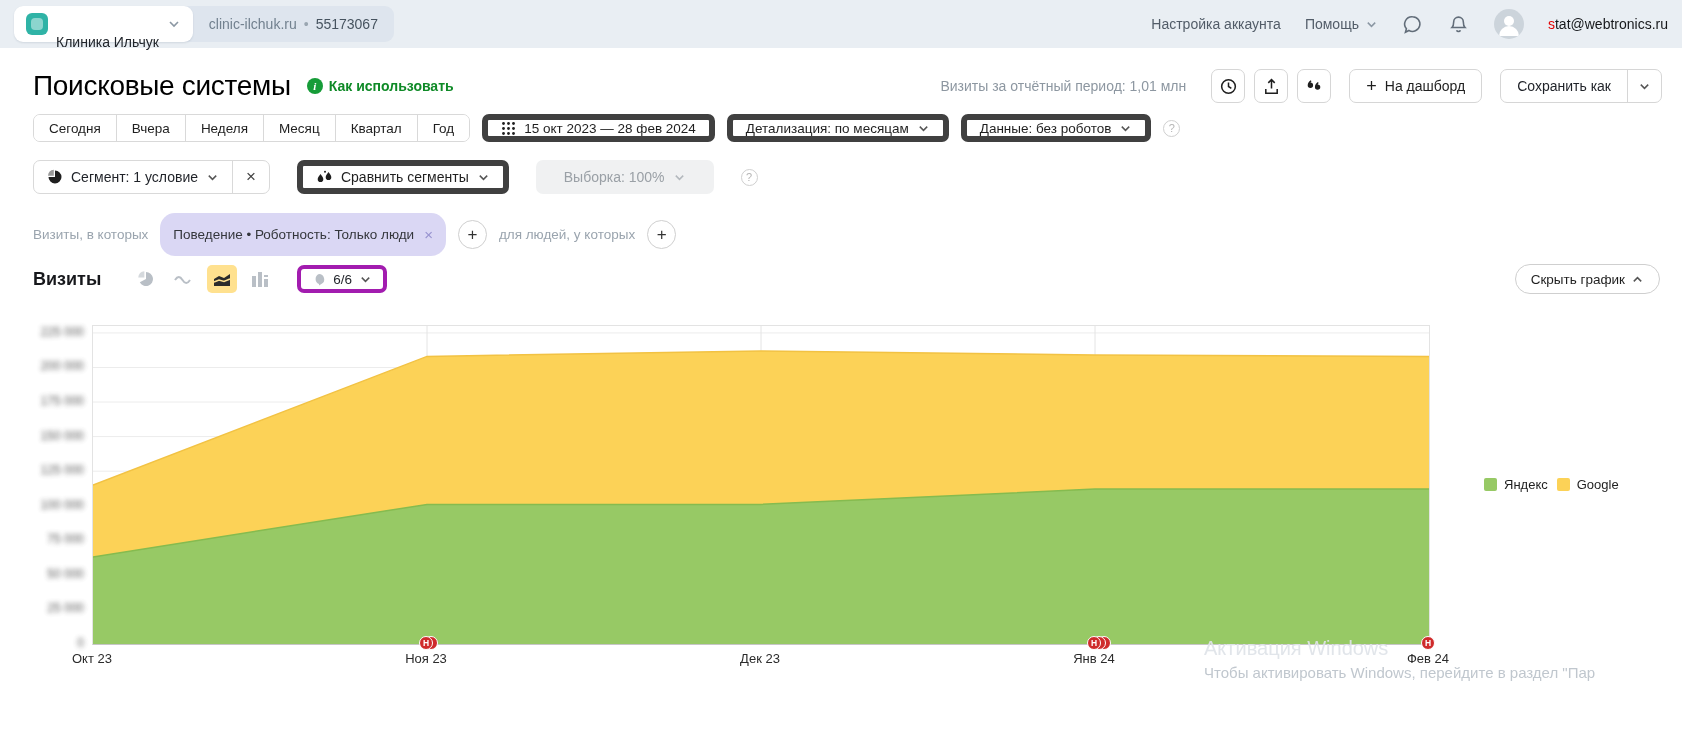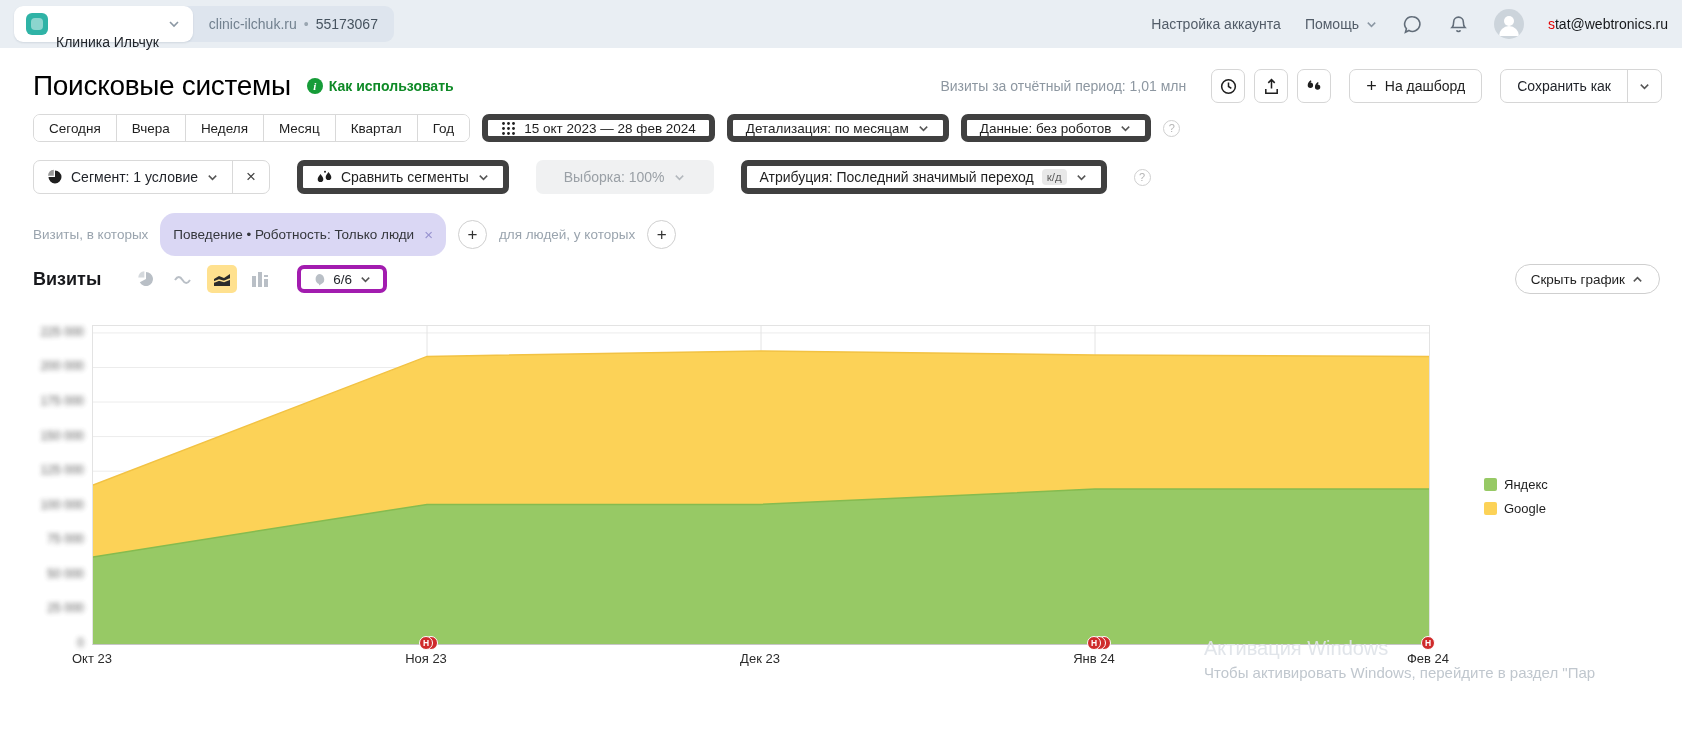--- a/index.html
+++ b/index.html
@@ -103,21 +103,21 @@
   .y-labels { position:absolute; left:20px; top:325px; width:64px; height:322px; }
   .y-label { position:absolute; right:0; font-size:12px; color:#3b3b3b; filter:blur(2.6px);
     opacity:.85; white-space:nowrap; }
   .x-labels { position:absolute; left:92px; top:651px; width:1338px; height:18px; }
   .x-label { position:absolute; width:70px; margin-left:-35px; text-align:center;
     font-size:13px; color:#2b2b2b; }
   .markers { position:absolute; left:92px; top:636px; width:1345px; height:16px; }
   .note-marker { position:absolute; width:14px; height:14px; border-radius:50%;
     background:#cf2b2b; border:1px solid #fff; color:#fff; font-size:8.5px; font-weight:bold;
     display:flex; align-items:center; justify-content:center; cursor:pointer; }
-  .legend { position:absolute; left:1484px; top:477px; display:flex; flex-direction:column; gap:9px; }
+  .legend { position:absolute; left:1484px; top:477px; display:flex; flex-direction:row; gap:9px; }
   .legend-item { display:flex; align-items:center; gap:7px; font-size:13px; color:#1f1f1f; cursor:pointer; }
   .legend-swatch { width:13px; height:13px; border-radius:2px; }
 
   
   .wm1 { position:absolute; left:1204px; top:637px; font-size:20px; color:rgba(222,227,232,.92);
     pointer-events:none; }
   .wm2 { position:absolute; left:1204px; top:664px; font-size:15px; color:#c0c7ce;
     white-space:nowrap; pointer-events:none; }
 </style>
 </head>
@@ -279,27 +279,20 @@
     <svg width="13" height="13" viewBox="0 0 14 14">
         <path d="M3 5l4 4 4-4" fill="none" stroke="#555" stroke-width="1.6"></path>
       </svg>
   </button>
   <span class="sampling">
     <span>Выборка: 100%</span>
     <svg width="13" height="13" viewBox="0 0 14 14">
         <path d="M3 5l4 4 4-4" fill="none" stroke="#b3b8bd" stroke-width="1.6"></path>
       </svg>
   </span>
-  <button class="pill-btn tall">
-    <span>Атрибуция: Последний значимый переход</span>
-    <span class="mini-badge">к/д</span>
-    <svg width="13" height="13" viewBox="0 0 14 14">
-        <path d="M3 5l4 4 4-4" fill="none" stroke="#555" stroke-width="1.6"></path>
-      </svg>
-  </button>
   <span class="qmark">?</span>
 </div>
 
 <div class="row-chips">
   <span class="muted">Визиты, в которых</span>
   <span class="chip">
     <span>Поведение • Роботность: Только люди</span>
     <span class="chip-x">×</span>
   </span>
   <span class="plus-circle">+</span>

